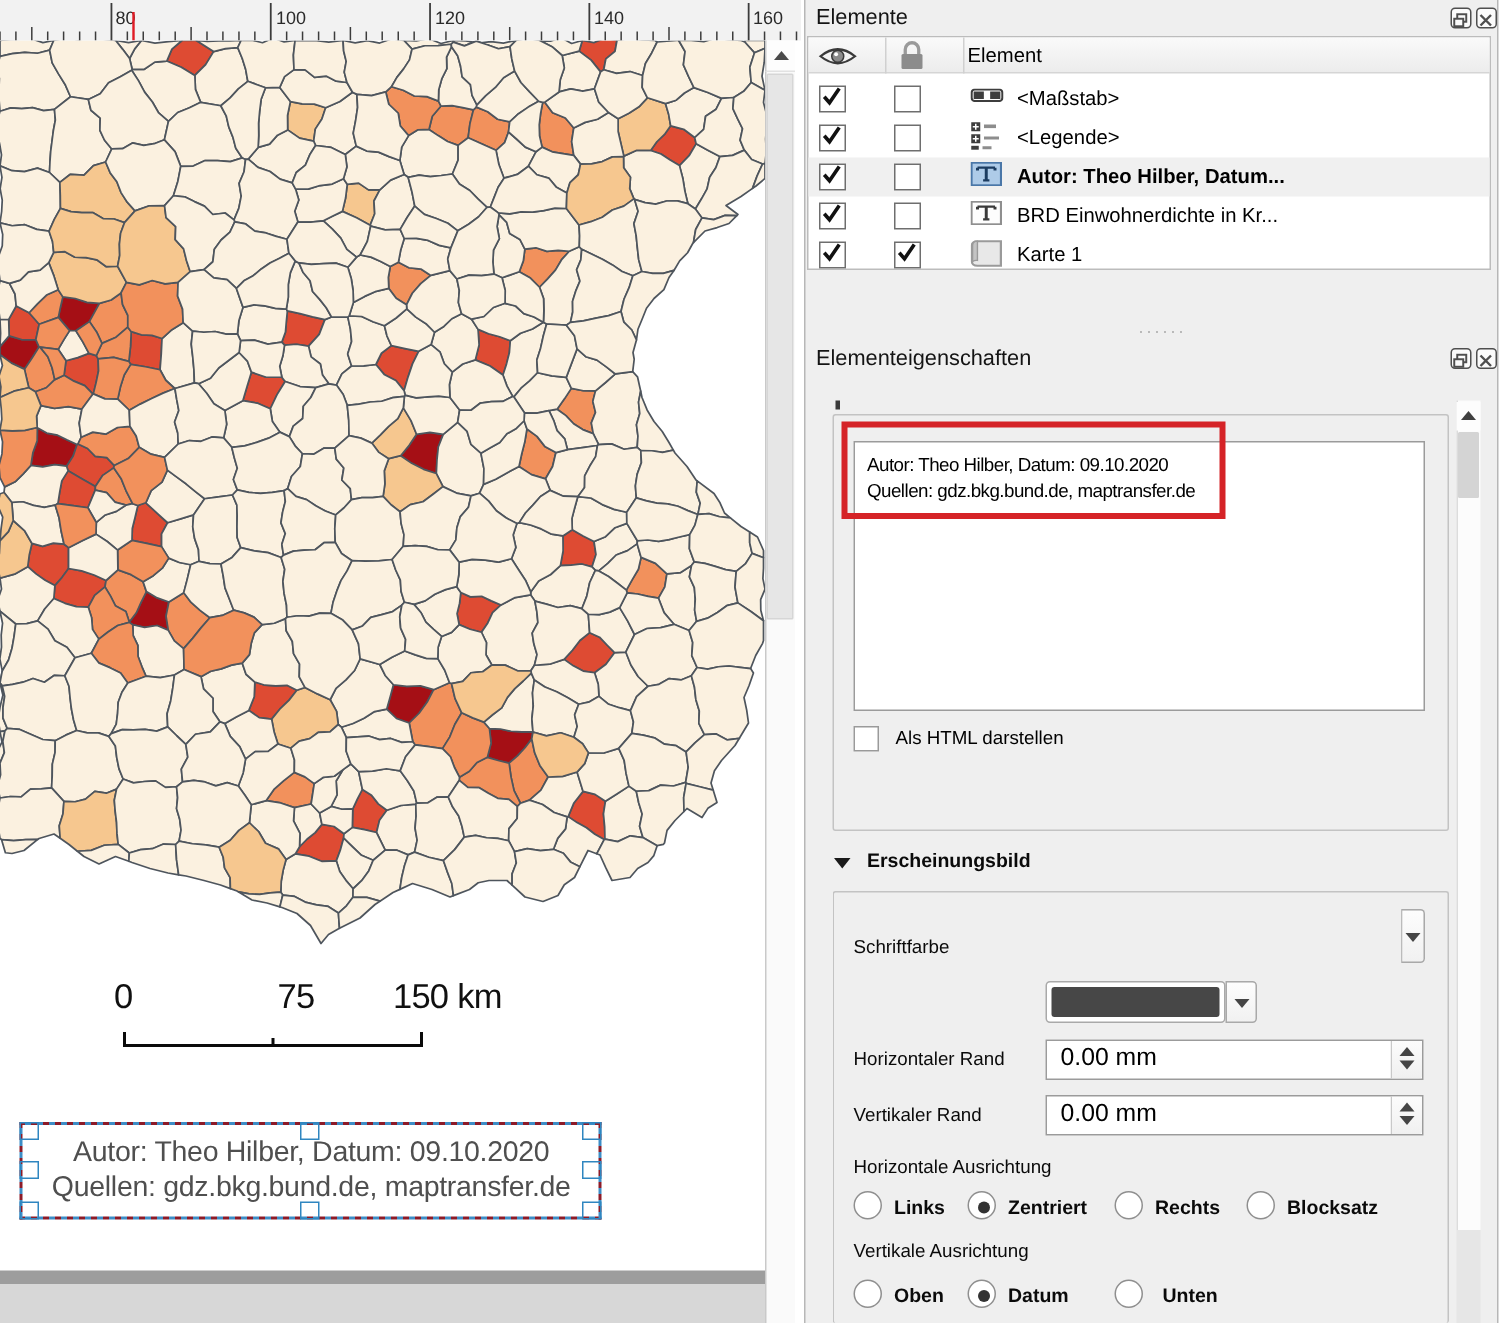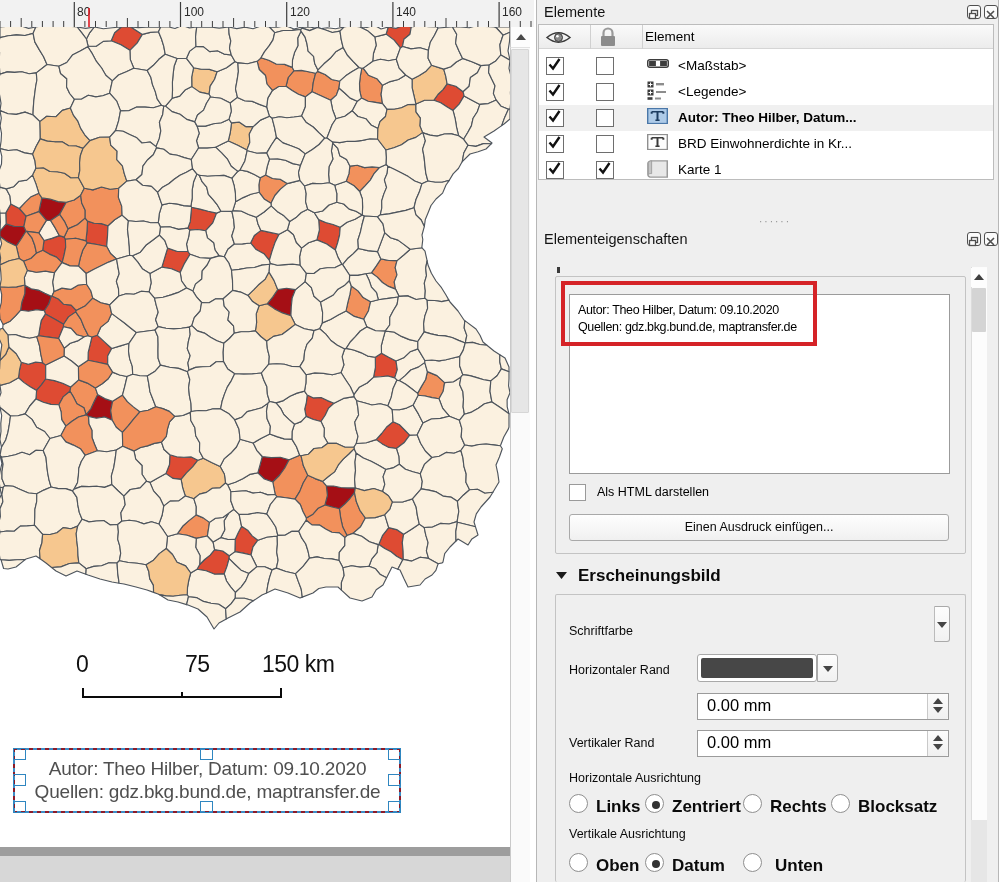--- a/index.html
+++ b/index.html
@@ -38,21 +38,21 @@
 #redbox{position:absolute;left:24px;top:281px;width:256px;height:65px;border:4px solid #d52327;}
 #htmlcb{position:absolute;left:32px;top:484px;width:17px;height:17px;background:#fff;border:1px solid #9a9a9a;}
 #htmllabel{position:absolute;left:60px;top:485px;font-size:12.5px;color:#000;}
 .btn{position:absolute;background:linear-gradient(#fefefe,#f0f0f0);border:1px solid #a9a9a9;border-radius:3px;text-align:center;color:#0a0a0a;}
 #exprbtn{left:32px;top:514px;width:380px;height:27px;font-size:12.5px;line-height:25px;}
 #pscroll{position:absolute;left:434px;top:267px;width:16px;height:553px;background:#fcfcfc;border-left:1px solid #dcdcdc;}
 #ps-btn{position:absolute;left:434px;top:268px;width:16px;height:19px;background:#fdfdfd;}
 #ps-thumb{position:absolute;left:435px;top:288px;width:14px;height:44px;background:#d4d4d4;border-radius:1px;}
 #ps-bottom{position:absolute;left:434px;top:820px;width:16px;height:62px;background:#e6e6e6;}
 .flabel{position:absolute;font-size:12.5px;color:#0a0a0a;}
-.blabel{position:absolute;font-size:17px;font-weight:bold;color:#0a0a0a;}
+.blabel{position:absolute;font-size:13px;font-weight:bold;color:#0a0a0a;}
 .radio{position:absolute;width:19px;height:19px;border-radius:50%;background:#fff;border:1.2px solid #8f8f8f;}
 .rdot{position:absolute;left:5.5px;top:5.5px;width:8px;height:8px;border-radius:50%;background:#333;}
 #fontbtn{left:32px;top:606px;width:365px;height:36px;font-size:18px;text-align:left;line-height:34px;}
 #fontbtn span{margin-left:10px;}
 #fontarrow{left:397px;top:606px;width:16px;height:36px;border:1px solid #a9a9a9;border-left:1px solid #bbb;border-radius:0 3px 3px 0;background:linear-gradient(#fdfdfd,#f1f1f1);}
 .spin{position:absolute;background:#fff;border:1px solid #9b9b9b;font-size:16.5px;color:#000;}
 .spin span{position:absolute;left:9px;top:2px;}
 .spinarr{position:absolute;right:5px;}
 .sm-up{width:0;height:0;border-left:5.5px solid transparent;border-right:5.5px solid transparent;border-bottom:6.5px solid #454545;}
 .sm-dn{width:0;height:0;border-left:5.5px solid transparent;border-right:5.5px solid transparent;border-top:6.5px solid #454545;}
@@ -581,21 +581,20 @@
       </svg></div>
   <div class="winbtn" style="left:447px;top:232px;"><svg width="11" height="11" viewBox="0 0 11 11">
         <path d="M2,2 L9,9 M9,2 L2,9" stroke="#4f4f4f" stroke-width="1.6"></path>
       </svg></div>
   <div style="position:absolute;left:20px;top:267px;width:3px;height:6px;background:#3a3a3a;"></div>
   <div class="gbox" style="left:18px;top:276px;width:411px;height:278px;"></div>
   <div id="txtarea">Autor: Theo Hilber, Datum: 09.10.2020<br>Quellen: gdz.bkg.bund.de, maptransfer.de</div>
   <div id="redbox"></div>
   <div id="htmlcb"></div>
   <div id="htmllabel">Als HTML darstellen</div>
-  <div class="btn" id="exprbtn">Einen Ausdruck einfügen...</div>
   <div id="pscroll"></div>
   <div id="ps-btn">
       <div class="tri-up" style="margin:6px auto 0;border-bottom-color:#3f3f3f;"></div>
     </div>
   <div id="ps-thumb"></div>
   <div id="ps-bottom"></div>
   <svg style="position:absolute;left:18px;top:570px;" width="13" height="10" viewBox="0 0 13 10">
       <path d="M1,2 L12,2 L6.5,9 Z" fill="#1a1a1a"></path>
     </svg>
   <div class="blabel" style="left:41px;top:566px;">Erscheinungsbild</div>
@@ -603,21 +602,21 @@
   <div class="abs" id="fontarrow" style="position:absolute;">
       <div class="sm-dn" style="margin:15px auto 0;"></div>
     </div>
   <div class="flabel" style="left:32px;top:624px;">Schriftfarbe</div>
   <div style="position:absolute;left:160px;top:654px;width:120px;height:28px;background:#fff;border:1px solid #a9a9a9;border-radius:3px;">
       <div style="position:absolute;left:3px;top:3px;right:3px;bottom:3px;background:#474747;border-radius:2px;"></div>
     </div>
   <div style="position:absolute;left:280px;top:654px;width:21px;height:28px;background:linear-gradient(#fdfdfd,#f1f1f1);border:1px solid #a9a9a9;border-radius:0 3px 3px 0;">
       <div class="sm-dn" style="margin:11px auto 0;"></div>
     </div>
-  <div class="flabel" style="left:32px;top:663px;">Horizontaler Rand</div>
+  <div class="flabel" style="left:32px;top:699px;">Horizontaler Rand</div>
   <div class="spin" style="left:160px;top:693px;width:252px;height:27px;">
       <span>0.00 mm</span>
       <div class="btnarea"></div>
     <div class="spinarr" style="top:4px;">
         <div class="sm-up"></div>
       </div>
     <div class="spinarr" style="top:13px;">
         <div class="sm-dn"></div>
       </div>
   </div>

